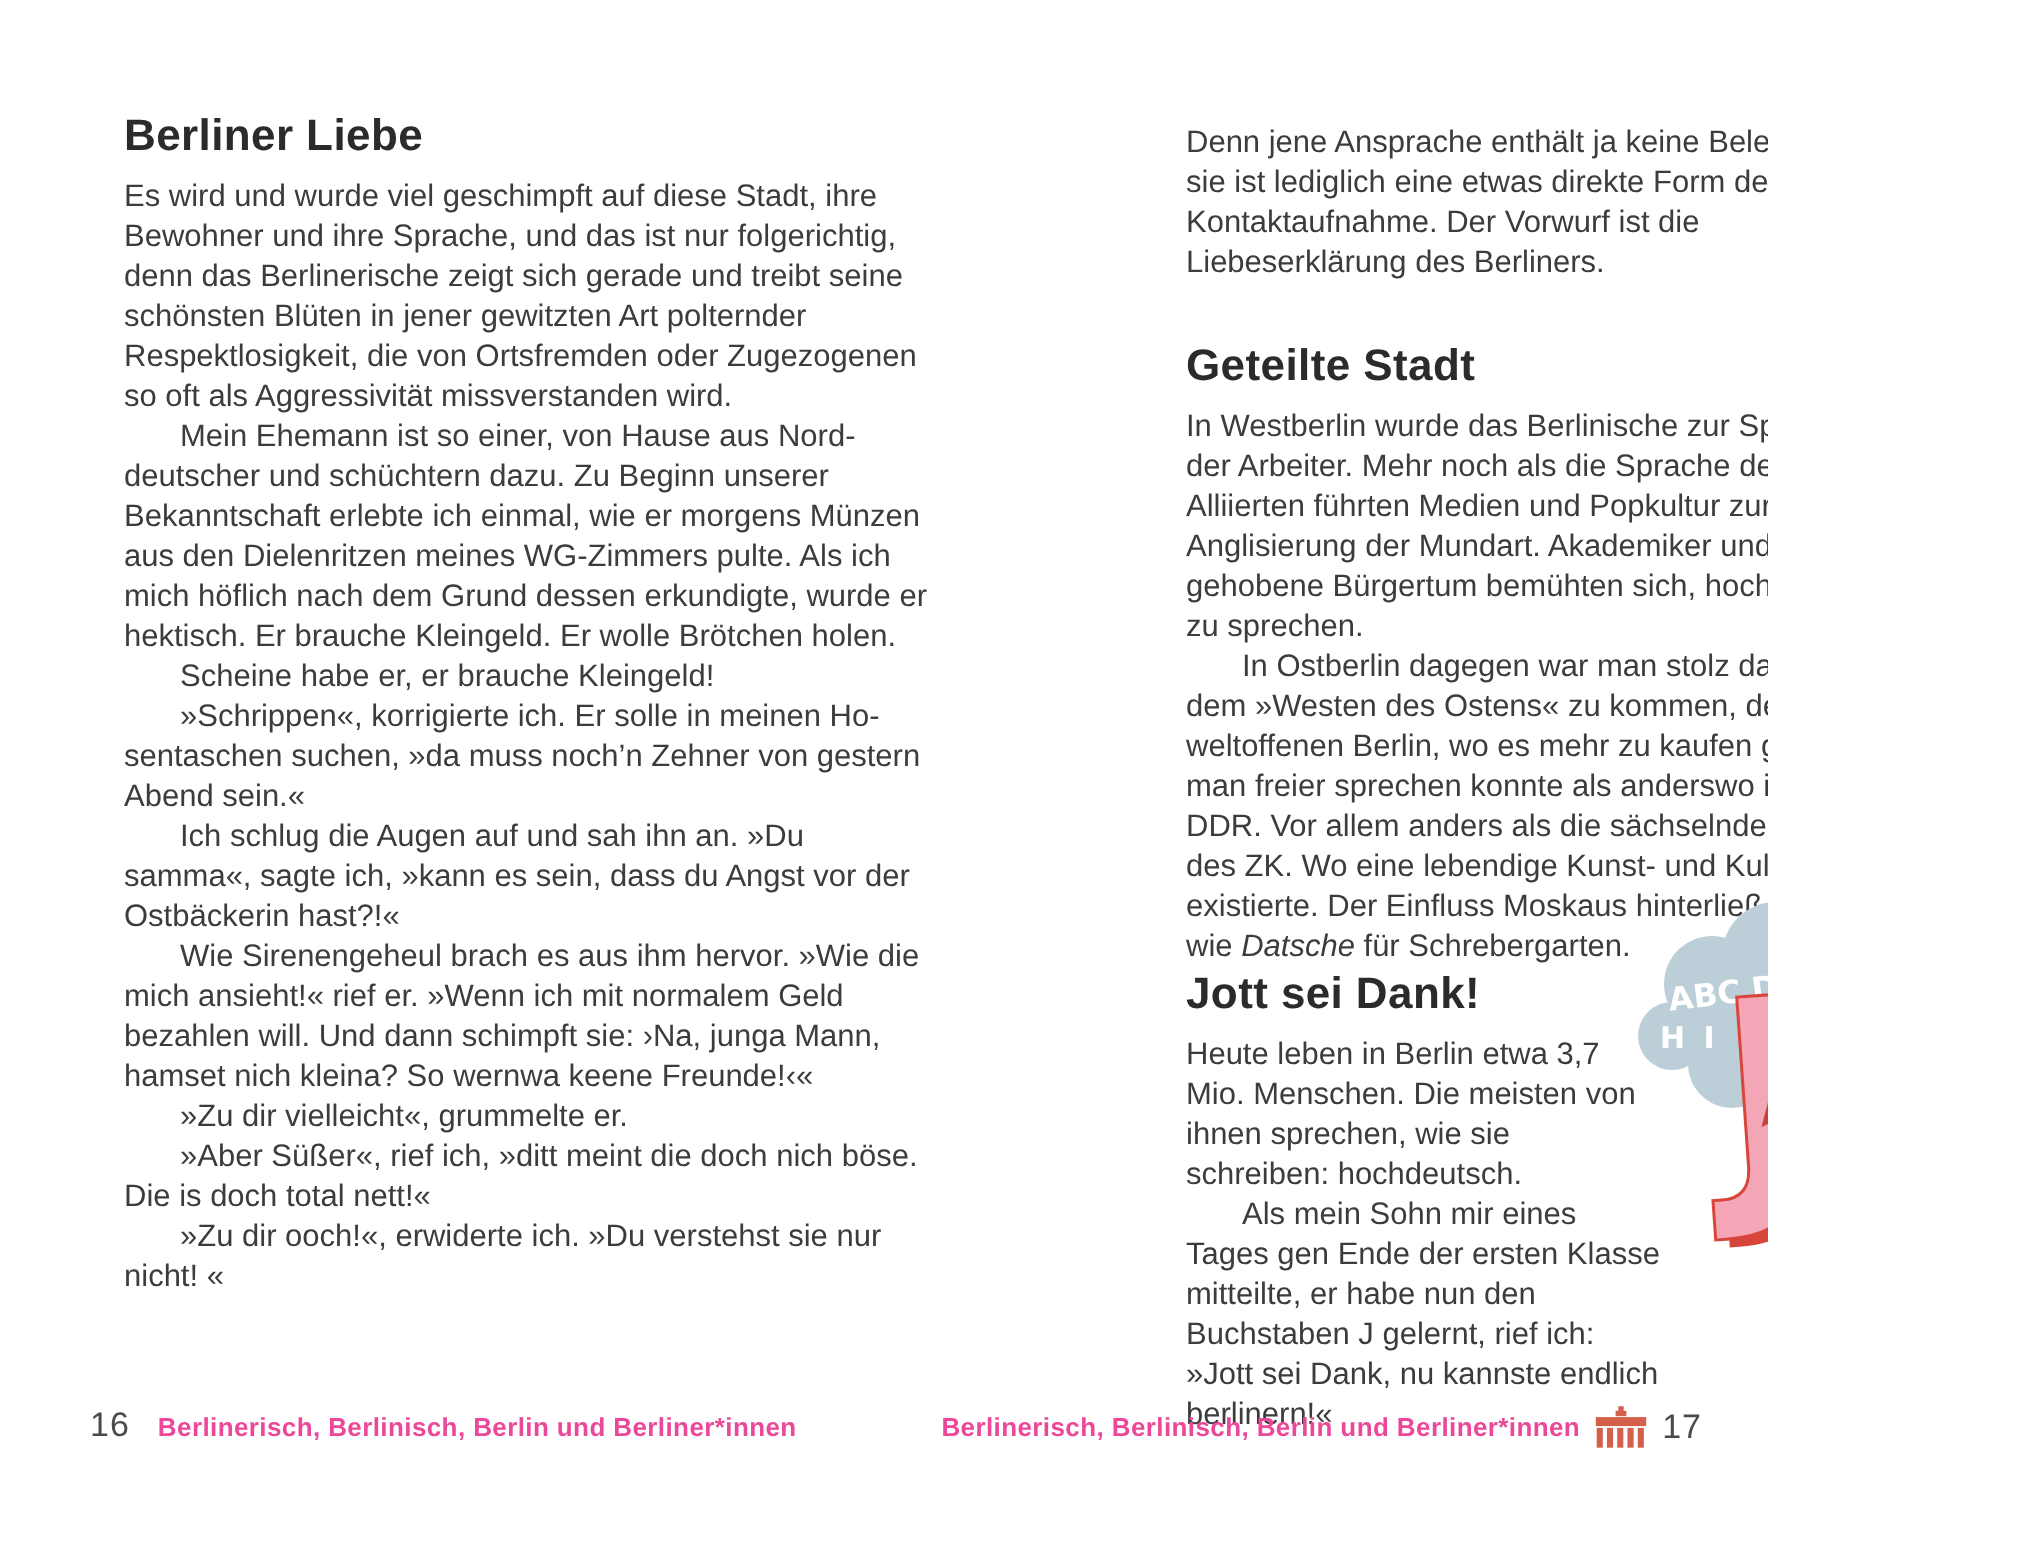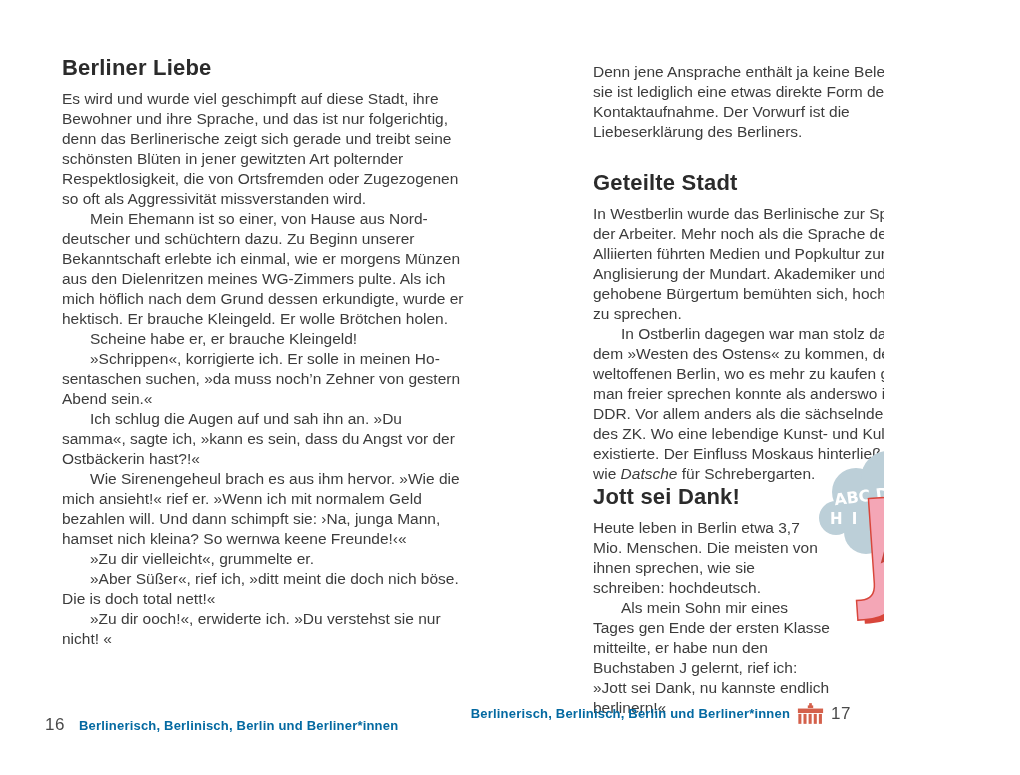--- a/index.html
+++ b/index.html
@@ -46,31 +46,31 @@
     font-family: "DejaVu Sans", sans-serif;
     font-weight: bold;
     fill: #ffffff;
   }
   .footer {
     position: absolute;
     top: 703px;
     display: flex;
     align-items: center;
   }
-  .footer-left  { left: 45px;  gap: 14px; margin-top: 12px; }
+  .footer-left  { left: 45px;  gap: 14px; }
   .footer-right { right: 33px; gap: 7px; }
   .page-number {
     font-size: 17px;
     color: #4a4a4a;
     letter-spacing: 0.5px;
   }
   .footer-title {
     font-size: 13px;
     font-weight: bold;
-    color: #0369a1;
+    color: #ec4899;
     letter-spacing: 0.2px;
   }
   .gate-icon-svg { display: block; }
 </style>
 </head>
 <body>
 
 <div class="spread">
 
   <div class="page-column col-left">

